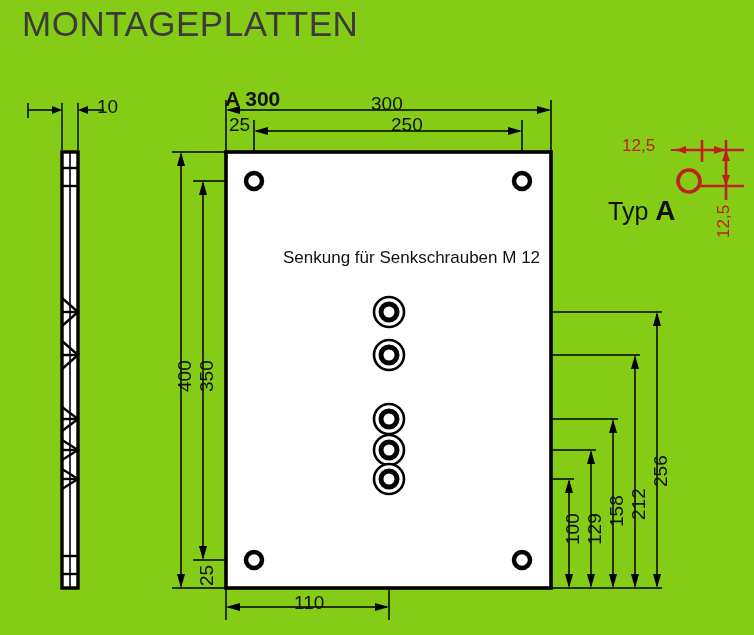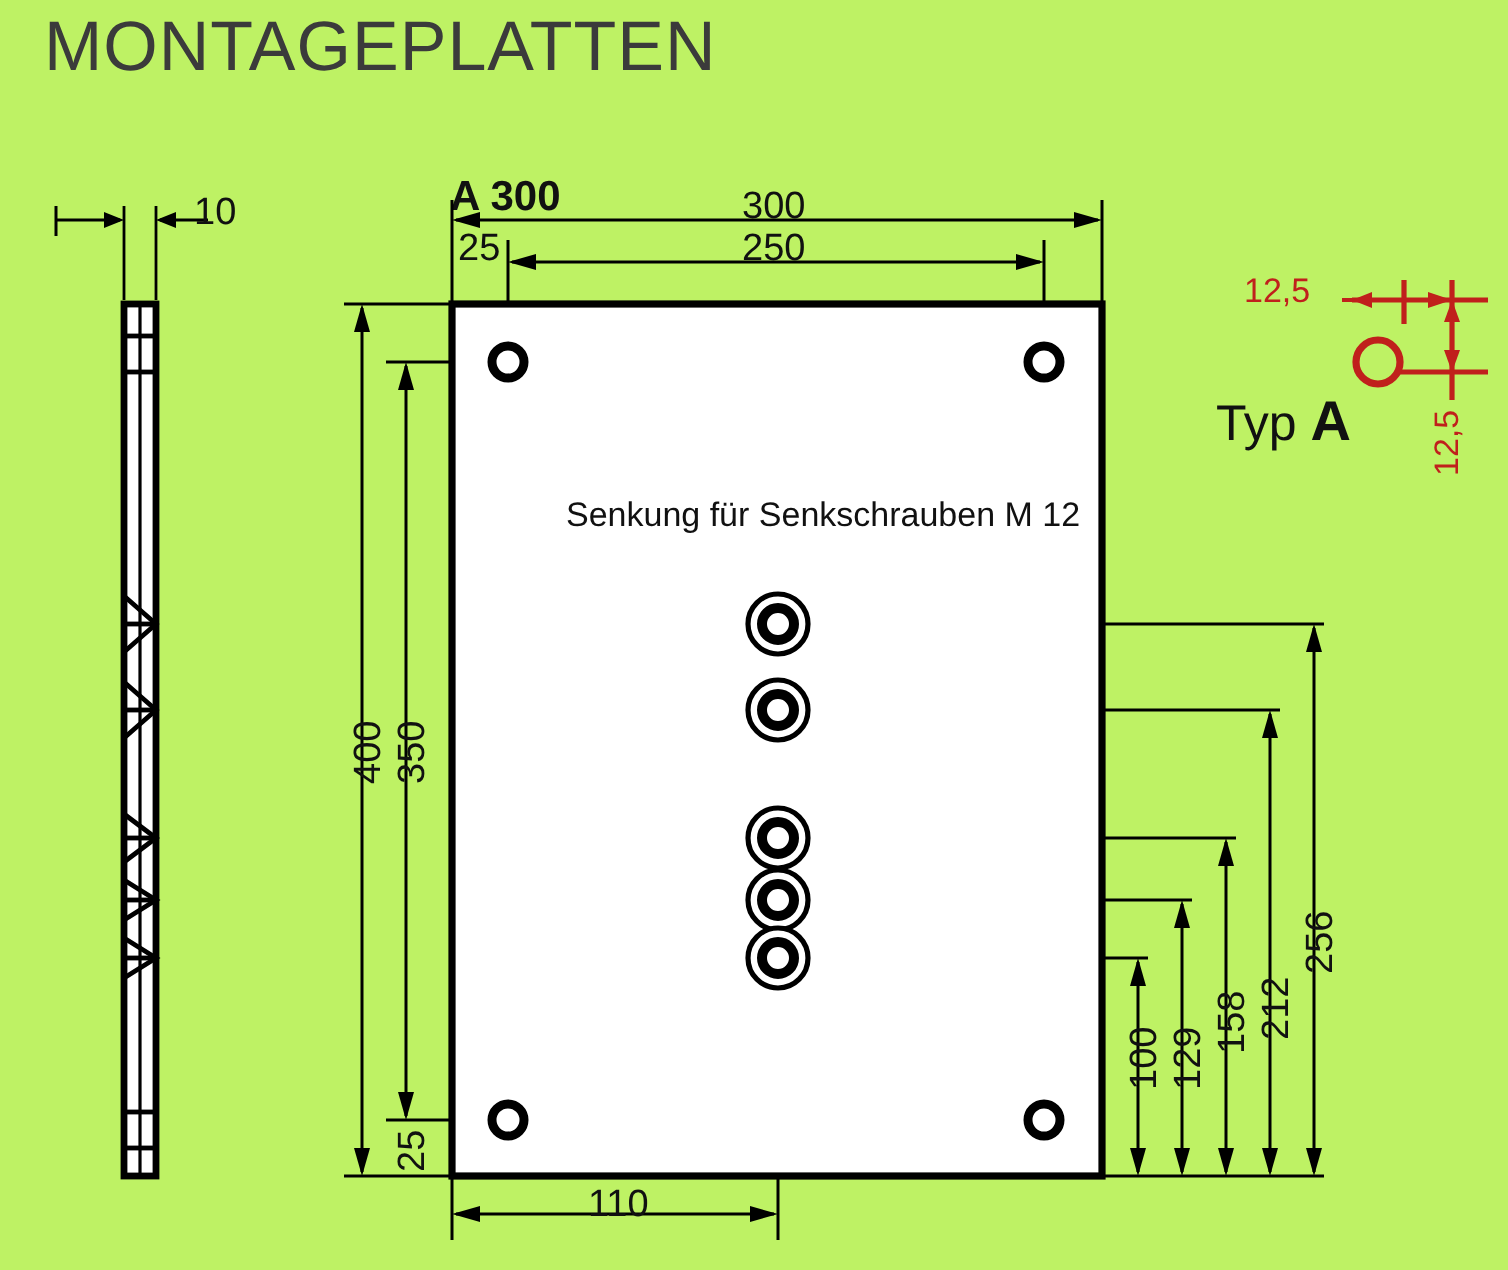--- a/index.html
+++ b/index.html
@@ -4,21 +4,21 @@
 <style>
   html, body {
     margin: 0;
     padding: 0;
     background: #ffffff;
   }
   #page {
     position: relative;
     width: 754px;
     height: 635px;
-    background: #bef264;
+    background: #84cc16;
     font-family: "Liberation Sans", sans-serif;
     overflow: hidden;
   }
   .txt { position: absolute; white-space: nowrap; color: #1a1a1a; }
 
   #title-main {
     left: 22px; top: 4px;
     font-size: 35px;
     letter-spacing: 0.5px;
     color: #3b3b3b;
@@ -245,21 +245,21 @@
 
       <polygon points="726,150 722,161 730,161" fill="#c0201c" stroke="none"></polygon>
       <polygon points="726,186 722,175 730,175" fill="#c0201c" stroke="none"></polygon>
     </g>
   </svg>
 
   <div class="dim" style="left:97px; top:96px;">10</div>
 
   <div class="dim" style="left:371px; top:93px;">300</div>
 
-  <div class="dim" style="left:371px; top:114px;">250</div>
+  <div class="dim" style="left:391px; top:114px;">250</div>
 
   <div class="dim" style="left:229px; top:114px;">25</div>
 
   <div class="dim vert" style="left:174px; top:392px; transform:rotate(-90deg);">400</div>
 
   <div class="dim vert" style="left:196px; top:392px; transform:rotate(-90deg);">350</div>
 
   <div class="dim vert" style="left:196px; top:586px; transform:rotate(-90deg);">25</div>
 
   <div class="dim" style="left:294px; top:592px;">110</div>

